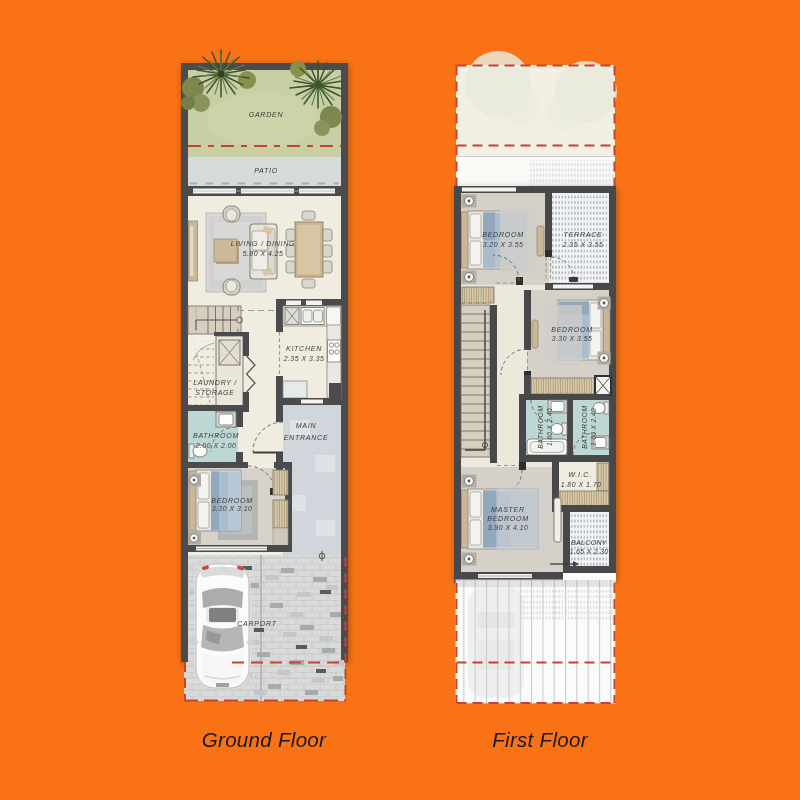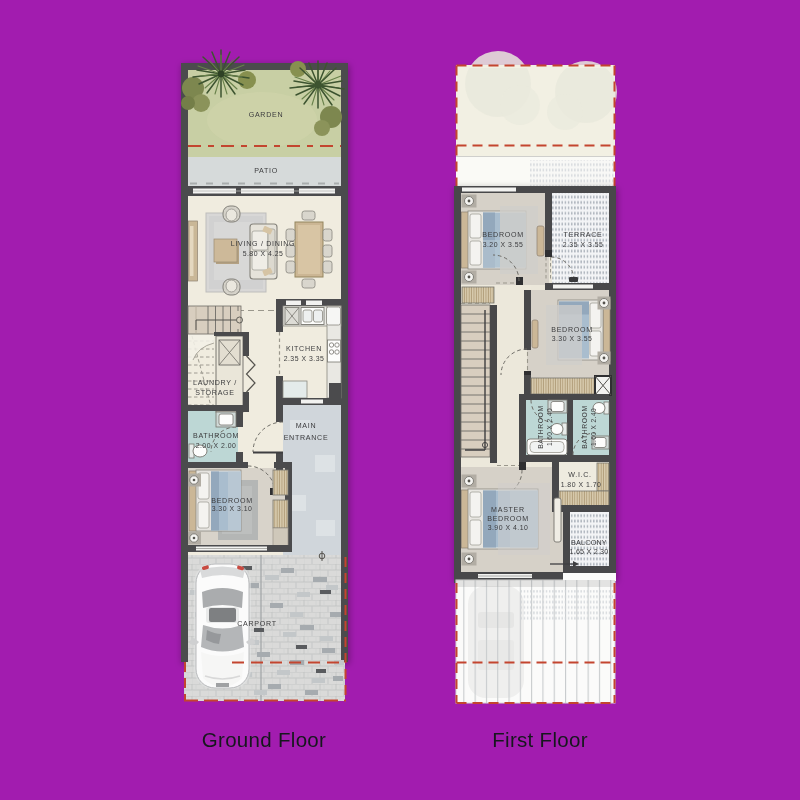--- a/index.html
+++ b/index.html
@@ -1,16 +1,16 @@
 <!DOCTYPE html>
 <html><head>
 <meta charset="utf-8">
 <style>
 html,body{margin:0;padding:0;background:#ffffff;}
-#page{width:800px;height:800px;position:relative;background:#a21caf;font-family:"Liberation Sans",sans-serif;}
+#page{width:800px;height:800px;position:relative;background:#f97316;font-family:"Liberation Sans",sans-serif;font-style:italic;}
 svg text{font-family:"Liberation Sans",sans-serif;}
 .rl{fill:#3c3c3e;font-size:7.1px;letter-spacing:0.7px;text-anchor:middle;}
 .rd{fill:#3c3c3e;font-size:6.9px;letter-spacing:0.5px;text-anchor:middle;}
 .flabel{fill:#16181d;font-size:20.5px;text-anchor:middle;letter-spacing:0.3px;}
 </style>
 </head>
 <body>
 <div id="page">
 <svg width="800" height="800" viewBox="0 0 800 800">
 <defs>

